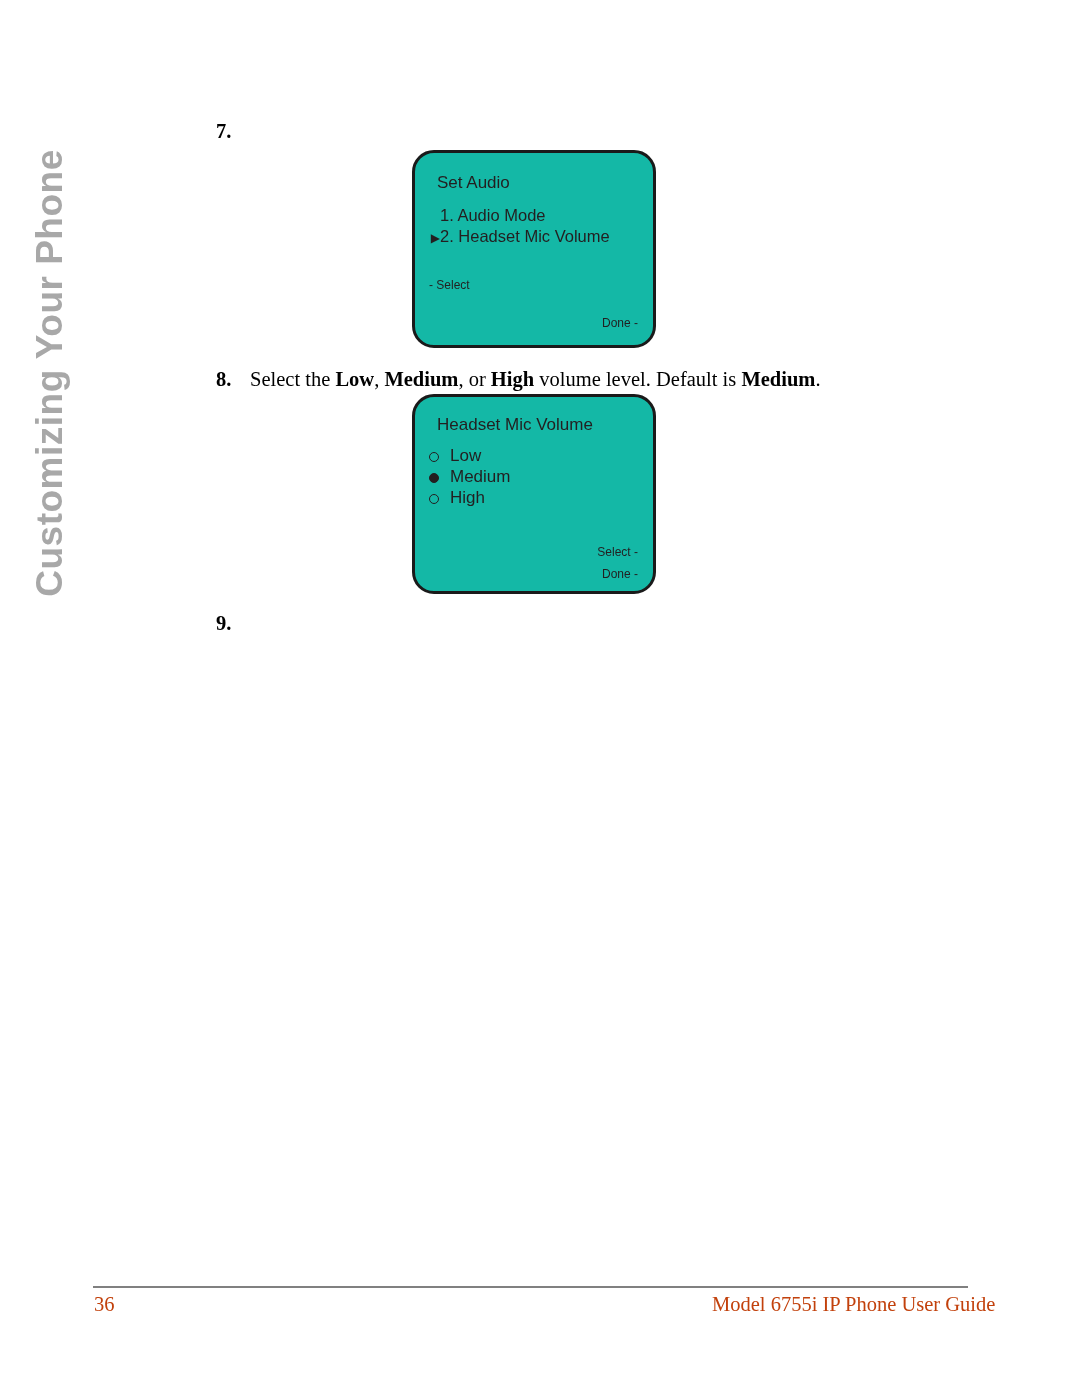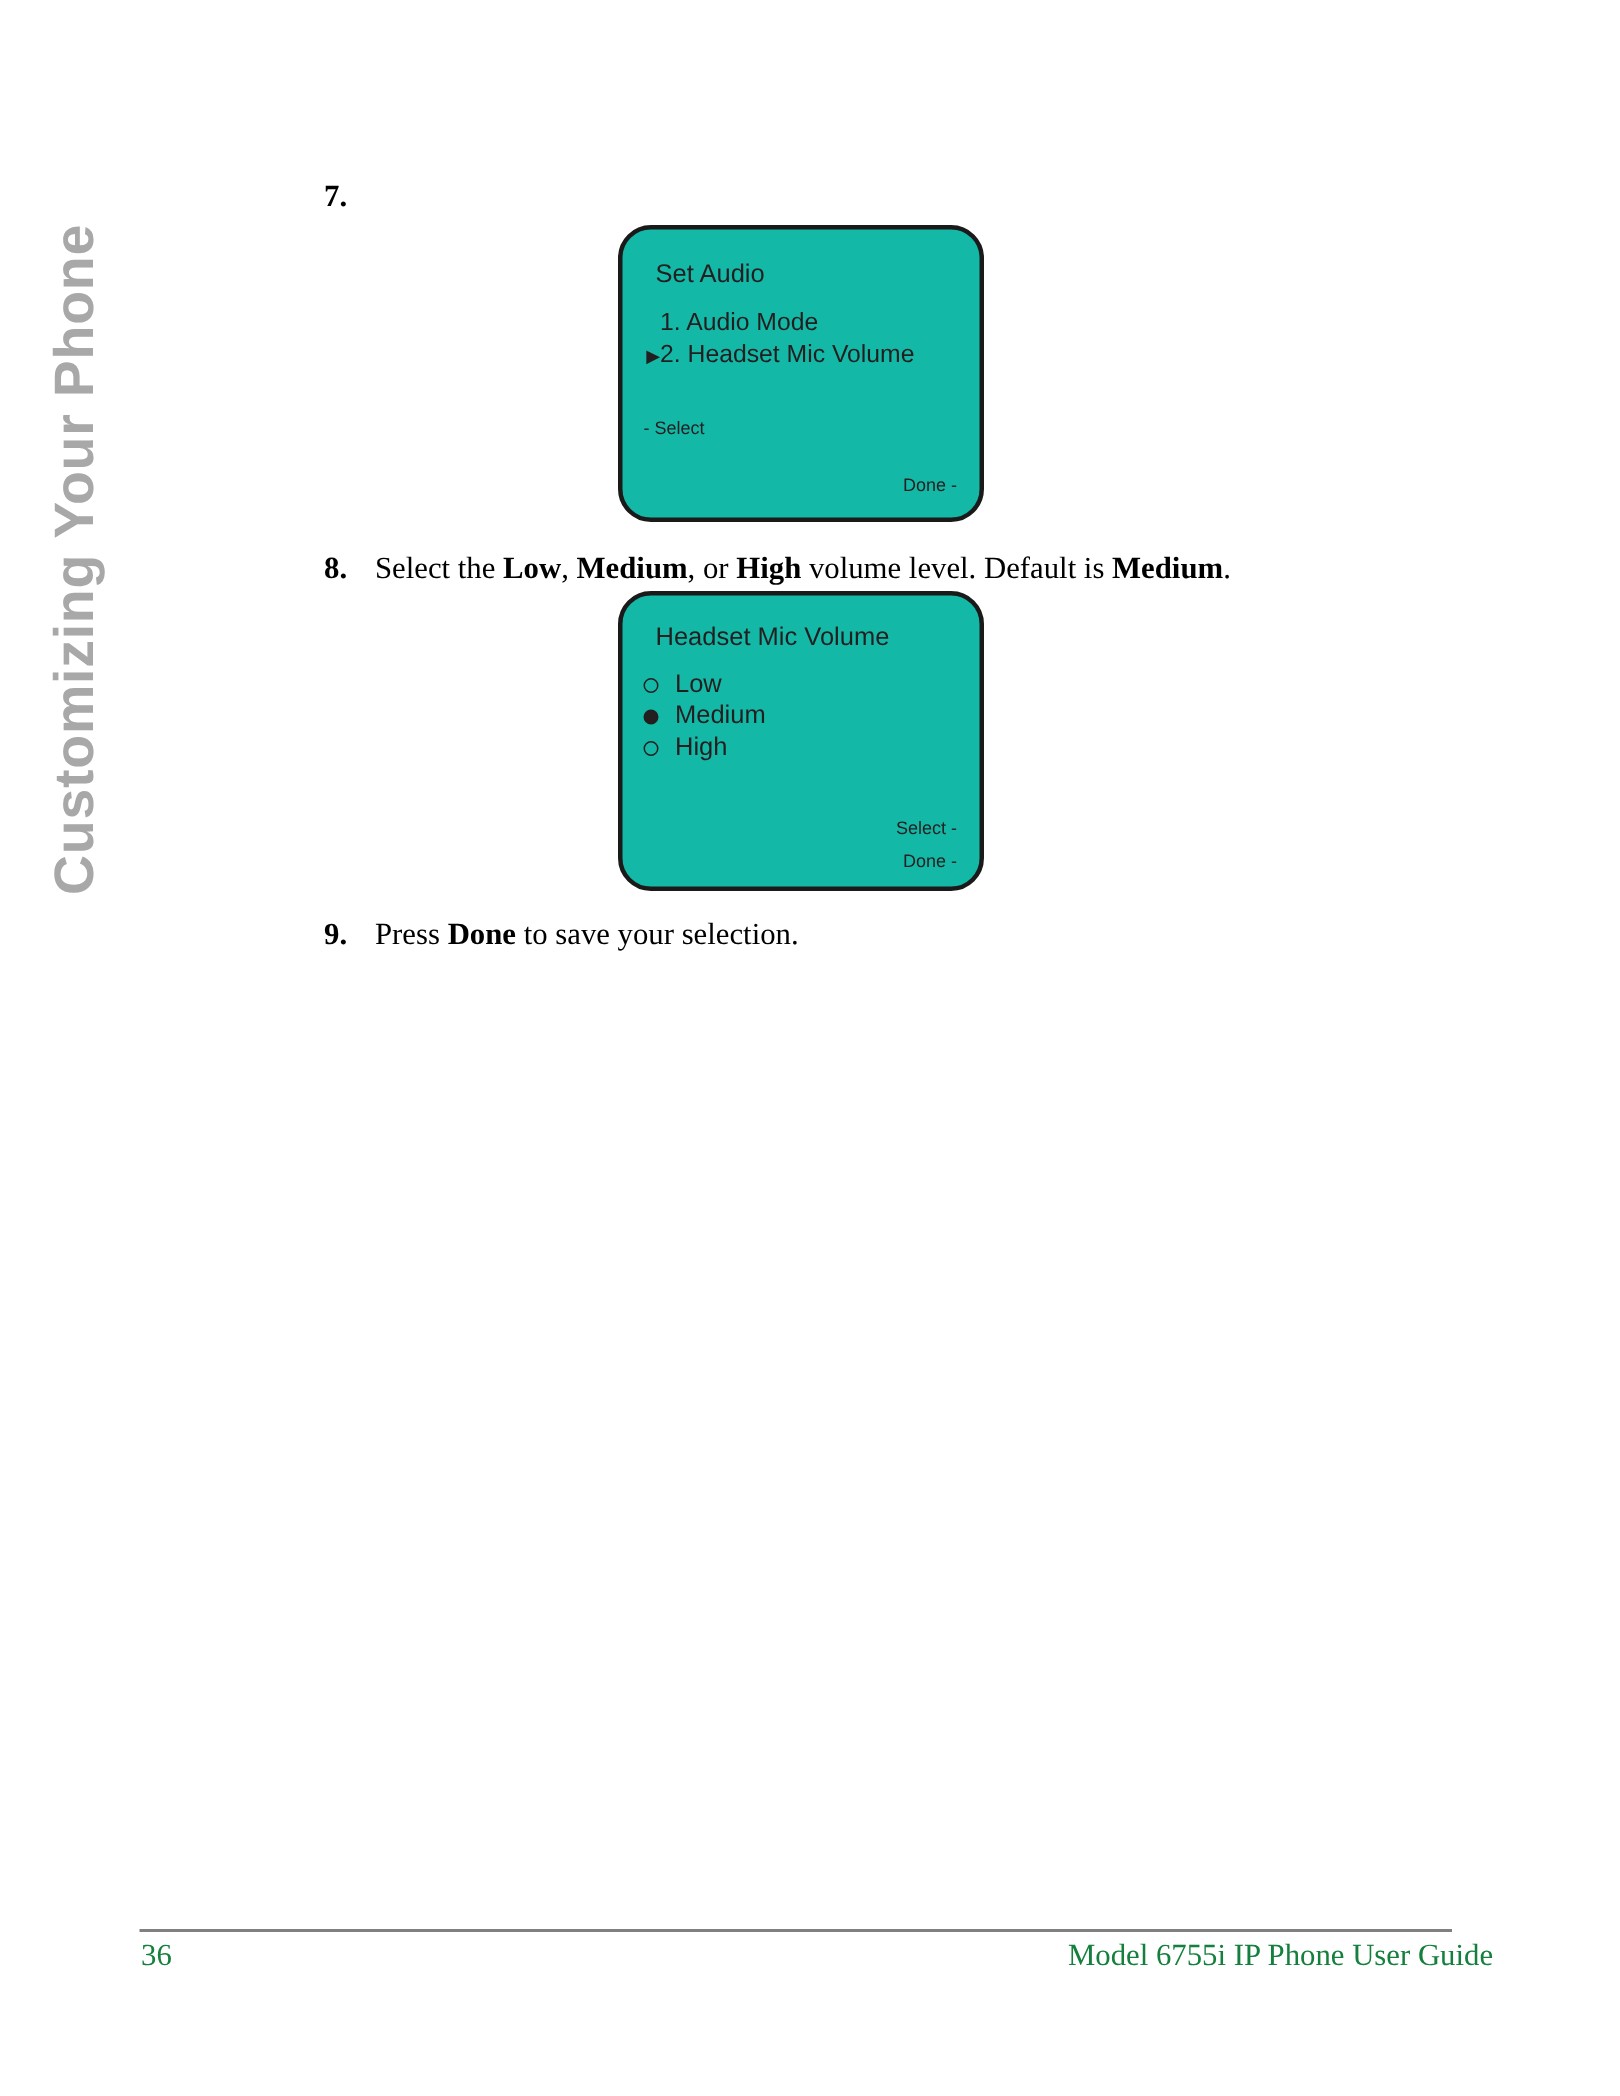--- a/index.html
+++ b/index.html
@@ -164,21 +164,21 @@
     left: 93px;
     top: 1286px;
     width: 875px;
     height: 2px;
     background: #808080;
   }
   .footer {
     position: absolute;
     top: 1293px;
     font-size: 20.5px;
-    color: #15803d;
+    color: #c2410c;
     white-space: nowrap;
   }
   #footer-page { left: 94px; }
   #footer-title { left: 672px; margin-left: 40px; }
 </style>
 </head>
 <body>
 
 <div class="side-tab">
   <div class="side-tab-text">Customizing Your Phone</div>
@@ -228,18 +228,17 @@
       <span>High</span>
     </div>
   </div>
 
   <div class="softkey right" id="sk-cancel">Select -</div>
   <div class="softkey right" id="sk-done2">Done -</div>
 </div>
 
 <div class="step" id="step9">
   <span class="step-num">9.</span>
-  <span class="step-text"><span>Press </span><b>Done</b><span> to save your selection.</span></span>
 </div>
 
 <div class="footer-rule"></div>
 <div class="footer" id="footer-page">36</div>
 <div class="footer" id="footer-title">Model 6755i IP Phone User Guide</div>
 
 </body></html>

